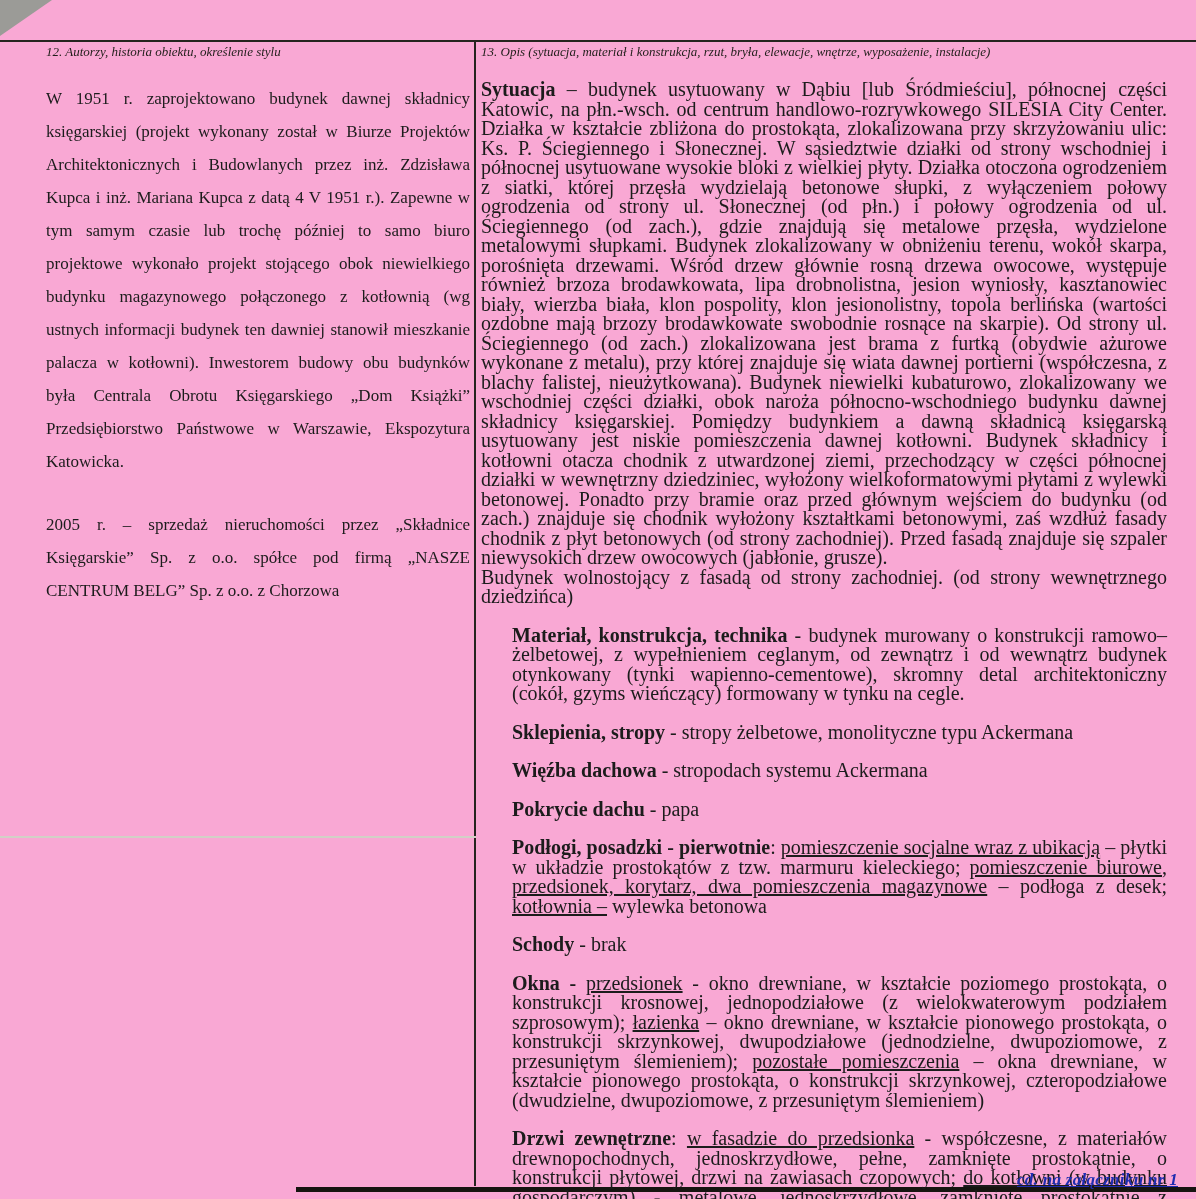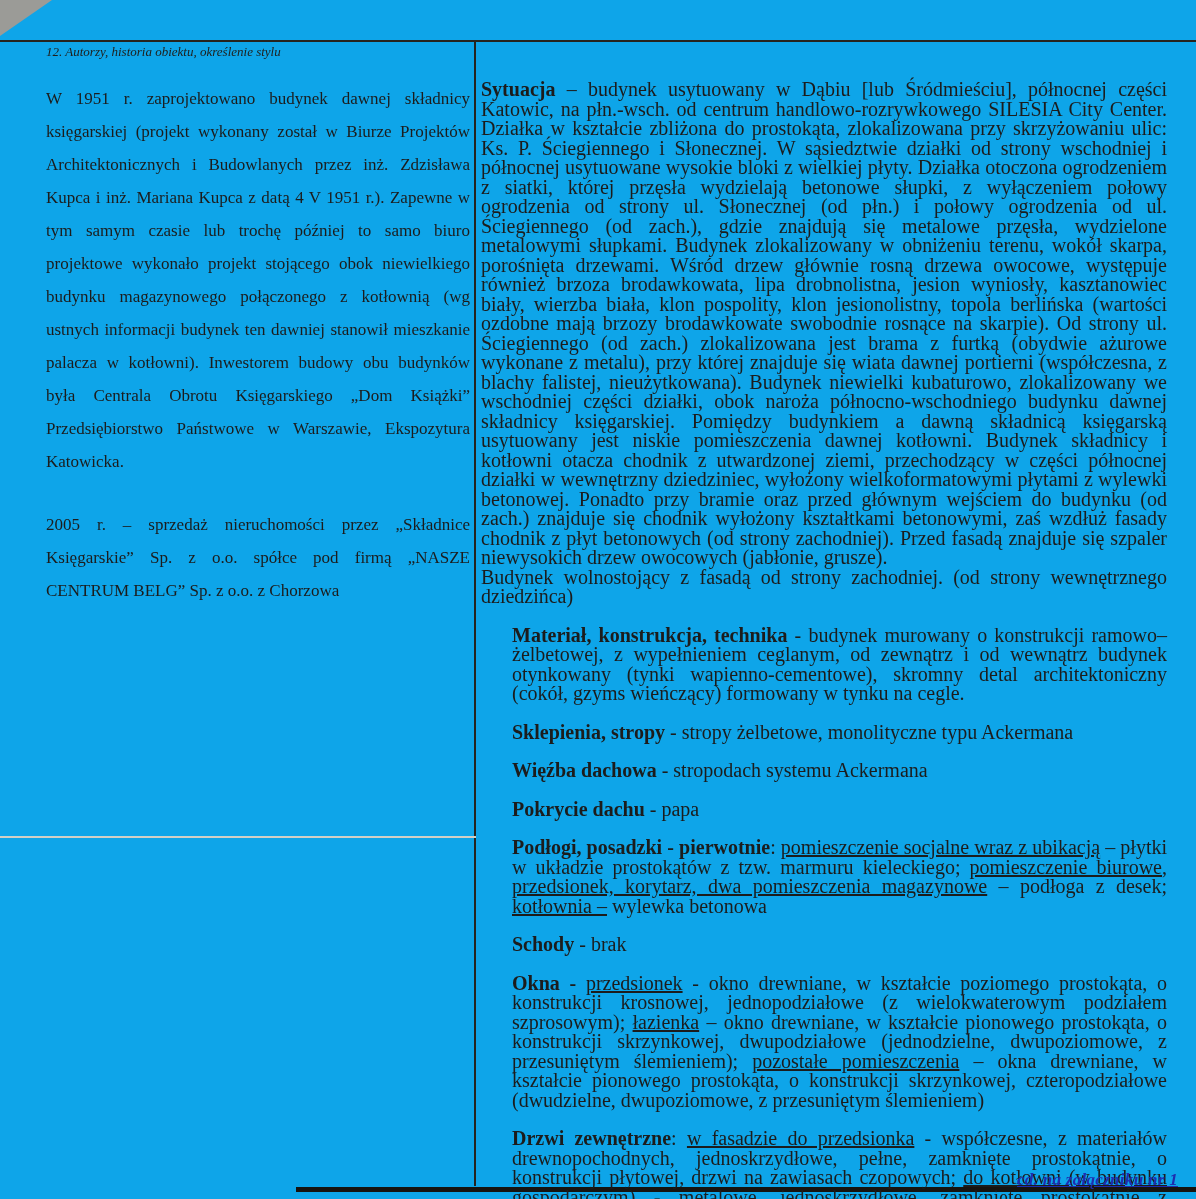--- a/index.html
+++ b/index.html
@@ -1,20 +1,20 @@
 <!DOCTYPE html>
 <html lang="pl"><head>
 <meta charset="utf-8">
 <style>
   html,body { margin:0; padding:0; background:#d8d8d4; }
   .page {
     position:relative;
     width:1196px; height:1199px;
     margin:0 auto;
-    background:#0ea5e9;
+    background:#f9a8d4;
     overflow:hidden;
     font-family:"Liberation Serif", serif;
     color:#1c1c1c;
   }
   
   .corner-shadow {
     position:absolute; left:0; top:0; width:52px; height:36px;
     background:#9b9b97;
     clip-path:polygon(0 0, 100% 0, 0 100%);
   }
@@ -70,20 +70,21 @@
 <div class="page">
 
   <div class="corner-shadow"></div>
   <div class="top-rule"></div>
   <div class="col-divider"></div>
   <div class="fold-line"></div>
   <div class="bottom-rule"></div>
 
   <div class="col-header left">12. Autorzy, historia obiektu, określenie stylu</div>
 
+  <div class="col-header right">13. Opis (sytuacja, materiał i konstrukcja, rzut, bryła, elewacje, wnętrze, wyposażenie, instalacje)</div>
 
   <div class="col-body left">
       <p class="para"><span>W 1951 r. zaprojektowano budynek dawnej składnicy księgarskiej (projekt wykonany został w Biurze Projektów Architektonicznych i Budowlanych przez inż. Zdzisława Kupca i inż. Mariana Kupca z datą 4 V 1951 r.). Zapewne w tym samym czasie lub trochę później to samo biuro projektowe wykonało projekt stojącego obok niewielkiego budynku magazynowego połączonego z kotłownią (wg ustnych informacji budynek ten dawniej stanowił mieszkanie palacza w kotłowni). Inwestorem budowy obu budynków była Centrala Obrotu Księgarskiego „Dom Książki” Przedsiębiorstwo Państwowe w Warszawie, Ekspozytura Katowicka.</span></p>
       <p class="para gap"><span>2005 r. – sprzedaż nieruchomości przez „Składnice Księgarskie” Sp. z o.o. spółce pod firmą „NASZE CENTRUM BELG” Sp. z o.o. z Chorzowa</span></p>
     </div>
 
   <div class="col-body right">
       <p class="para"><span class="b">Sytuacja</span><span> – budynek usytuowany w Dąbiu [lub Śródmieściu], północnej części Katowic, na płn.-wsch. od centrum handlowo-rozrywkowego SILESIA City Center. Działka w kształcie zbliżona do prostokąta, zlokalizowana przy skrzyżowaniu ulic: Ks. P. Ściegiennego i Słonecznej. W sąsiedztwie działki od strony wschodniej i północnej usytuowane wysokie bloki z wielkiej płyty. Działka otoczona ogrodzeniem z siatki, której przęsła wydzielają betonowe słupki, z wyłączeniem połowy ogrodzenia od strony ul. Słonecznej (od płn.) i połowy ogrodzenia od ul. Ściegiennego (od zach.), gdzie znajdują się metalowe przęsła, wydzielone metalowymi słupkami. Budynek zlokalizowany w obniżeniu terenu, wokół skarpa, porośnięta drzewami. Wśród drzew głównie rosną drzewa owocowe, występuje również brzoza brodawkowata, lipa drobnolistna, jesion wyniosły, kasztanowiec biały, wierzba biała, klon pospolity, klon jesionolistny, topola berlińska (wartości ozdobne mają brzozy brodawkowate swobodnie rosnące na skarpie). Od strony ul. Ściegiennego (od zach.) zlokalizowana jest brama z furtką (obydwie ażurowe wykonane z metalu), przy której znajduje się wiata dawnej portierni (współczesna, z blachy falistej, nieużytkowana). Budynek niewielki kubaturowo, zlokalizowany we wschodniej części działki, obok naroża północno-wschodniego budynku dawnej składnicy księgarskiej. Pomiędzy budynkiem a dawną składnicą księgarską usytuowany jest niskie pomieszczenia dawnej kotłowni. Budynek składnicy i kotłowni otacza chodnik z utwardzonej ziemi, przechodzący w części północnej działki w wewnętrzny dziedziniec, wyłożony wielkoformatowymi płytami z wylewki betonowej. Ponadto przy bramie oraz przed głównym wejściem do budynku (od zach.) znajduje się chodnik wyłożony kształtkami betonowymi, zaś wzdłuż fasady chodnik z płyt betonowych (od strony zachodniej). Przed fasadą znajduje się szpaler niewysokich drzew owocowych (jabłonie, grusze).</span></p>
       <p class="para"><span>Budynek wolnostojący z fasadą od strony zachodniej. (od strony wewnętrznego dziedzińca)</span></p>
       <p class="para gap"><span class="b">Materiał, konstrukcja, technika</span><span> - budynek murowany o konstrukcji ramowo–żelbetowej, z wypełnieniem ceglanym, od zewnątrz i od wewnątrz budynek otynkowany (tynki wapienno-cementowe), skromny detal architektoniczny (cokół, gzyms wieńczący) formowany w tynku na cegle.</span></p>

